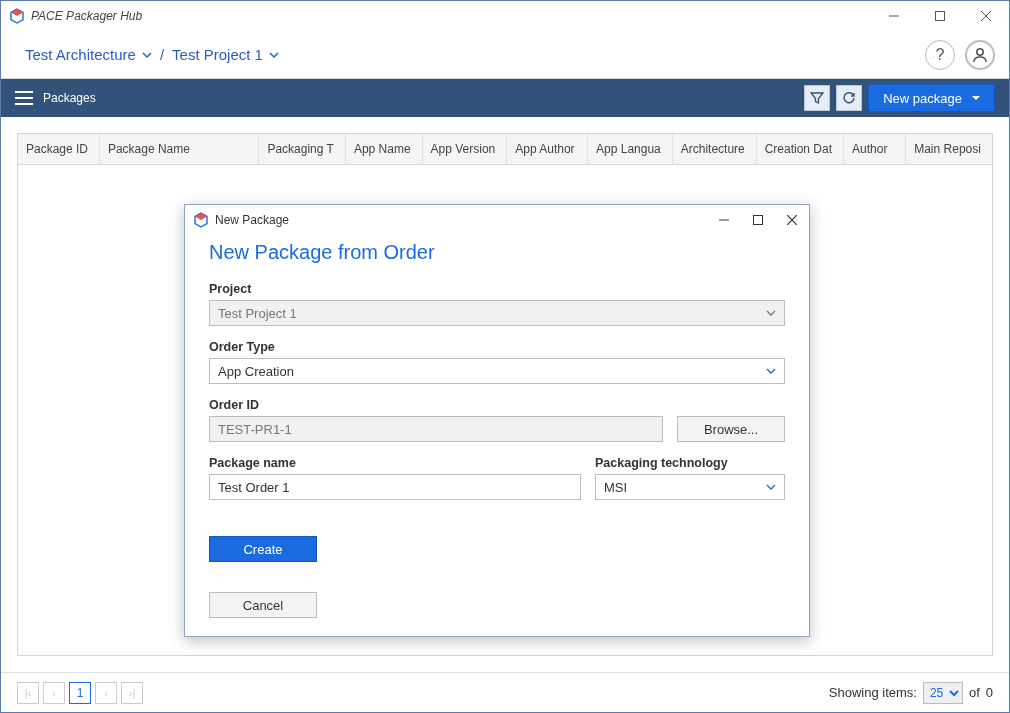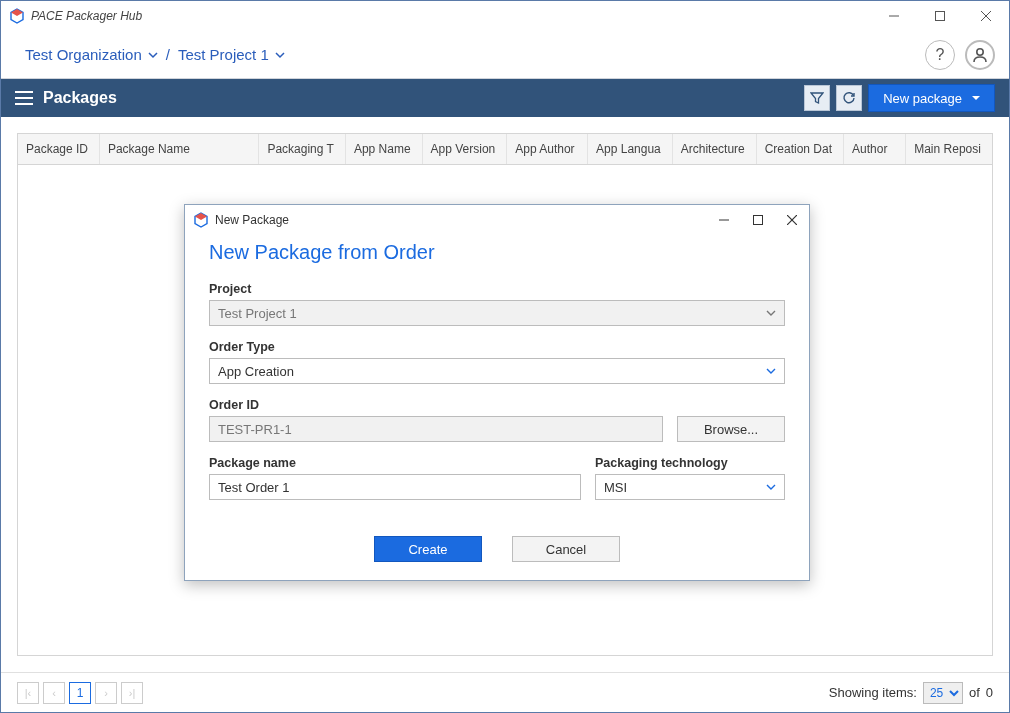--- a/index.html
+++ b/index.html
@@ -20,21 +20,21 @@
     .breadcrumb .sep { color: #2a5dbb; }
     .chev { width: 10px; height: 10px; display: inline-block; }
     .spacer { flex: 1; }
     .iconbtn-light { width: 30px; height: 30px; border-radius: 50%; border: 1px solid #bbb; display: flex; align-items: center; justify-content: center; margin-left: 10px; cursor: pointer; color: #555; }
     .iconbtn-light.avatar { border-width: 2px; }
 
     
     .pagebar { background: #31537a; height: 38px; display: flex; align-items: center; padding: 0 14px; color: #fff; }
     .pagebar .hamburger { width: 18px; height: 14px; margin-right: 10px; display: flex; flex-direction: column; justify-content: space-between; cursor: pointer; }
     .pagebar .hamburger span { display: block; height: 2px; background: #fff; }
-    .pagebar h1 { font-size: 16px; font-weight: 700; }
+    .pagebar h1 { font-size: 12px; font-weight: 400; }
     .pagebar .rbtns { margin-left: auto; display: flex; gap: 6px; align-items: center; }
     .pagebar .sqbtn { width: 26px; height: 26px; background: #e7edf4; border: 1px solid #b9c6d6; display: flex; align-items: center; justify-content: center; color: #31537a; cursor: pointer; }
     .pagebar .newbtn { background: #1b6be0; color: #fff; height: 28px; padding: 0 14px; display: flex; align-items: center; gap: 10px; border: 1px solid #1257be; font-size: 13px; cursor: pointer; }
 
     
     .content { flex: 1; padding: 16px; display: flex; flex-direction: column; min-height: 0; }
     .table-wrap { flex: 1; border: 1px solid #d5d5d5; display: flex; flex-direction: column; background: #fff; }
     table.grid { width: 100%; border-collapse: collapse; font-size: 12px; color: #444; }
     table.grid th { text-align: left; font-weight: 400; padding: 8px 8px; border-right: 1px solid #e3e3e3; border-bottom: 1px solid #d5d5d5; background: #f5f5f5; white-space: nowrap; overflow: hidden; }
     table.grid th:last-child { border-right: none; }
@@ -60,21 +60,21 @@
     .fld-row { margin-bottom: 14px; }
     .input, .select { width: 100%; height: 26px; border: 1px solid #bcbcbc; padding: 0 8px; font-size: 13px; color: #333; background: #fff; }
     .input.readonly { background: #f1f1f1; color: #777; }
     .select { display:flex; align-items:center; justify-content:space-between; cursor:pointer; }
     .select .caret { color: #1b6be0; }
     .row-flex { display: flex; gap: 14px; }
     .row-flex > div { flex: 1; }
     .order-row { display: flex; gap: 14px; align-items: flex-end; }
     .order-row .oid { flex: 1; }
     .browse-btn { width: 108px; height: 26px; border: 1px solid #bcbcbc; background: #f3f3f3; font-size: 13px; color: #333; cursor: pointer; }
-    .m-actions { display: flex; justify-content: center; gap: 30px; margin-top: 22px; }
+    .m-actions { display: flex; justify-content: center; gap: 30px; margin-top: 22px; flex-direction: column; }
     .btn { width: 108px; height: 26px; border: 1px solid #bcbcbc; font-size: 13px; cursor: pointer; display:flex; align-items:center; justify-content:center;}
     .btn.primary { background: #1b6be0; color: #fff; border-color: #1257be; }
     .btn.secondary { background: #f3f3f3; color: #333; }
 
     svg { display: block; }
   </style>
 </head>
 <body>
 
 <div class="app-window">
@@ -103,21 +103,21 @@
             <line x1="0" y1="0" x2="10" y2="10" stroke="#555" stroke-width="1"></line>
             <line x1="10" y1="0" x2="0" y2="10" stroke="#555" stroke-width="1"></line>
           </svg>
         </div>
     </div>
   </div>
 
   <div class="breadcrumb-row">
     <div class="breadcrumb">
       <span class="crumb">
-        <span>Test Organization</span>
+        <span>Test Architecture</span>
         <span class="chev">
             <svg width="10" height="10" viewBox="0 0 10 10">
               <polyline points="1,3 5,7 9,3" fill="none" stroke="#2a5dbb" stroke-width="1.5"></polyline>
             </svg>
           </span>
       </span>
       <span class="sep">/</span>
       <span class="crumb">
         <span>Test Project 1</span>
         <span class="chev">

